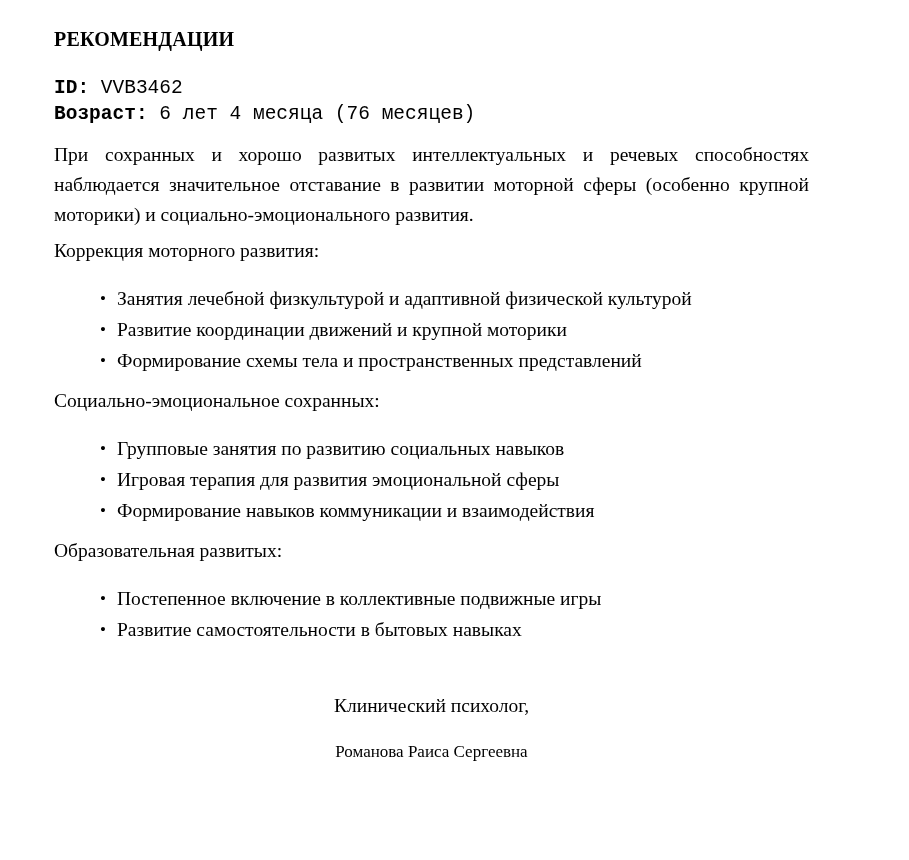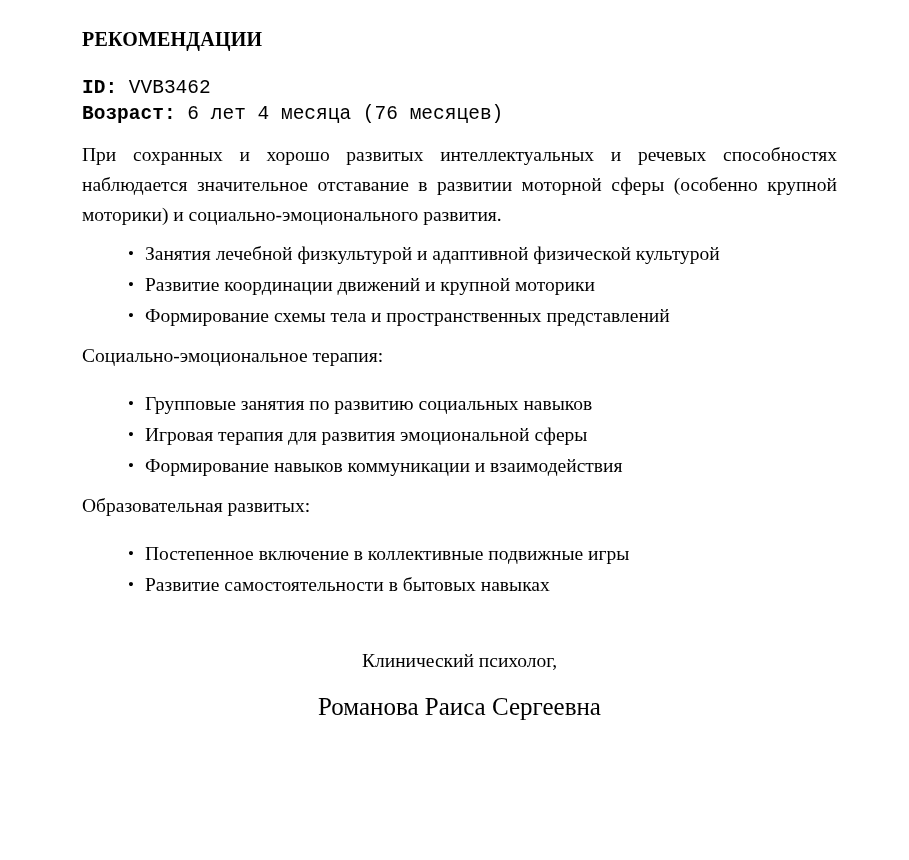--- a/index.html
+++ b/index.html
@@ -11,21 +11,20 @@
     overflow: hidden;
     font-family: "Liberation Serif", "DejaVu Serif", serif;
     color: #000000;
   }
   .page {
     box-sizing: border-box;
     width: 832px;
     height: 860px;
     padding: 28px 23px 0 54px;
     background: #ffffff;
-    margin-left: 28px;
   }
   .doc-title {
     font-size: 20px;
     line-height: 22px;
     font-weight: bold;
     margin: 0 0 25px 0;
     letter-spacing: 0.2px;
   }
   .meta {
     margin: 0 0 13px 0;
@@ -66,21 +65,21 @@
     top: 0;
     font-size: 17px;
   }
   .sig-block { margin-top: 48px; text-align: center; }
   .sig-role {
     font-size: 19.5px;
     line-height: 26px;
     margin: 0;
   }
   .sig-name {
-    font-size: 25px;
+    font-size: 17px;
     line-height: 26px;
     margin: 20px 0 0 0;
     font-family: Liberation Serif, serif;
   }
   .sig-line {
     position: relative;
     font-size: 19.5px;
     line-height: 26px;
     margin: 12px 0 0 0;
   }
@@ -101,27 +100,28 @@
 
   <h1 class="doc-title">РЕКОМЕНДАЦИИ</h1>
 
   <div class="meta">
     <p class="meta-line"><span class="b">ID:</span> <span>VVB3462</span></p>
     <p class="meta-line"><span class="b">Возраст:</span> <span>6 лет 4 месяца (76 месяцев)</span></p>
   </div>
 
   <p class="intro">При сохранных и хорошо развитых интеллектуальных и речевых способностях наблюдается значительное отставание в развитии моторной сферы (особенно крупной моторики) и социально-эмоционального развития.</p>
 
+  <p class="sec-heading">Коррекция моторного развития:</p>
   <ul class="rec-list">
     <li><span class="bullet">•</span><span>Занятия лечебной физкультурой и адаптивной физической культурой</span></li>
     <li><span class="bullet">•</span><span>Развитие координации движений и крупной моторики</span></li>
     <li><span class="bullet">•</span><span>Формирование схемы тела и пространственных представлений</span></li>
   </ul>
 
-  <p class="sec-heading">Социально-эмоциональное терапия:</p>
+  <p class="sec-heading">Социально-эмоциональное сохранных:</p>
   <ul class="rec-list">
     <li><span class="bullet">•</span><span>Групповые занятия по развитию социальных навыков</span></li>
     <li><span class="bullet">•</span><span>Игровая терапия для развития эмоциональной сферы</span></li>
     <li><span class="bullet">•</span><span>Формирование навыков коммуникации и взаимодействия</span></li>
   </ul>
 
   <p class="sec-heading">Образовательная развитых:</p>
   <ul class="rec-list">
     <li><span class="bullet">•</span><span>Постепенное включение в коллективные подвижные игры</span></li>
     <li><span class="bullet">•</span><span>Развитие самостоятельности в бытовых навыках</span></li>

